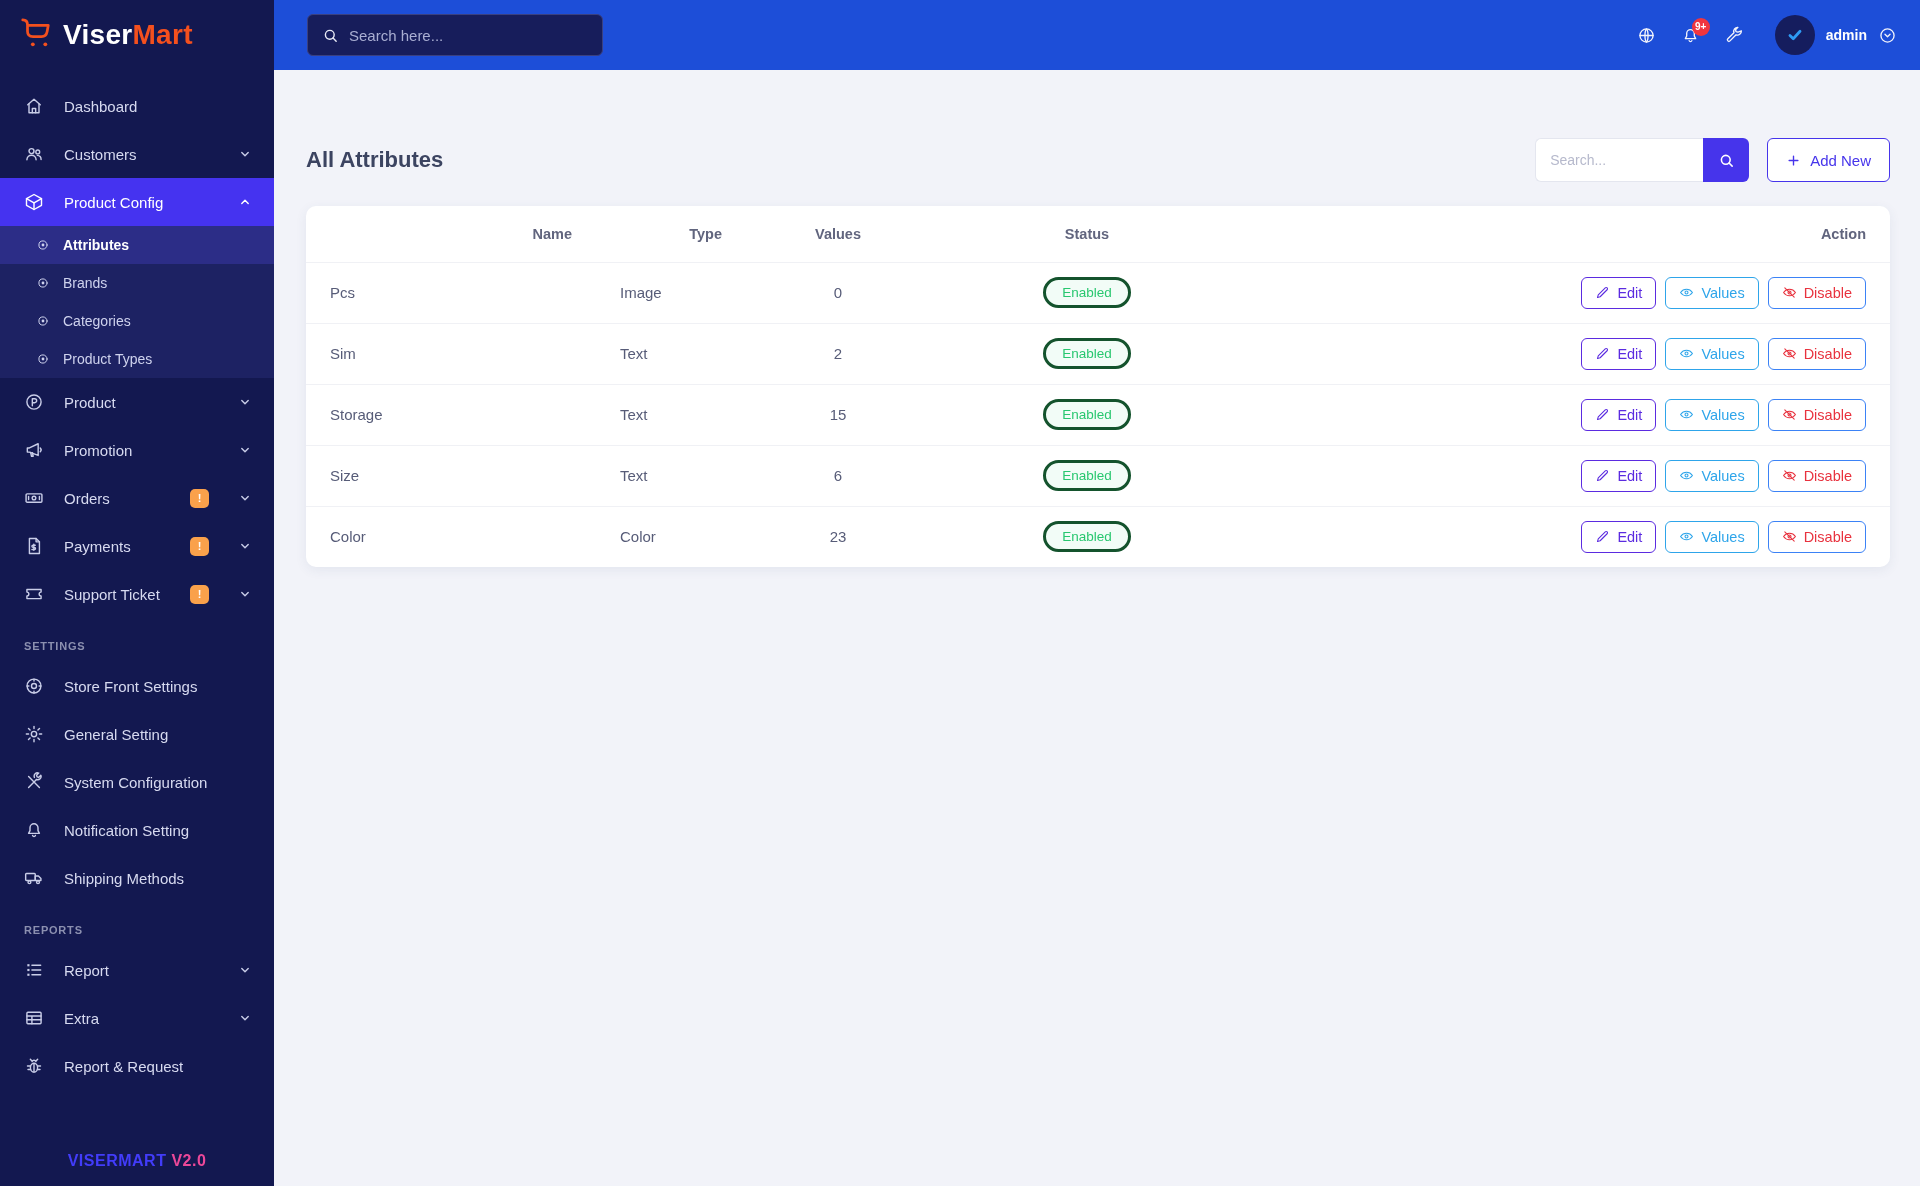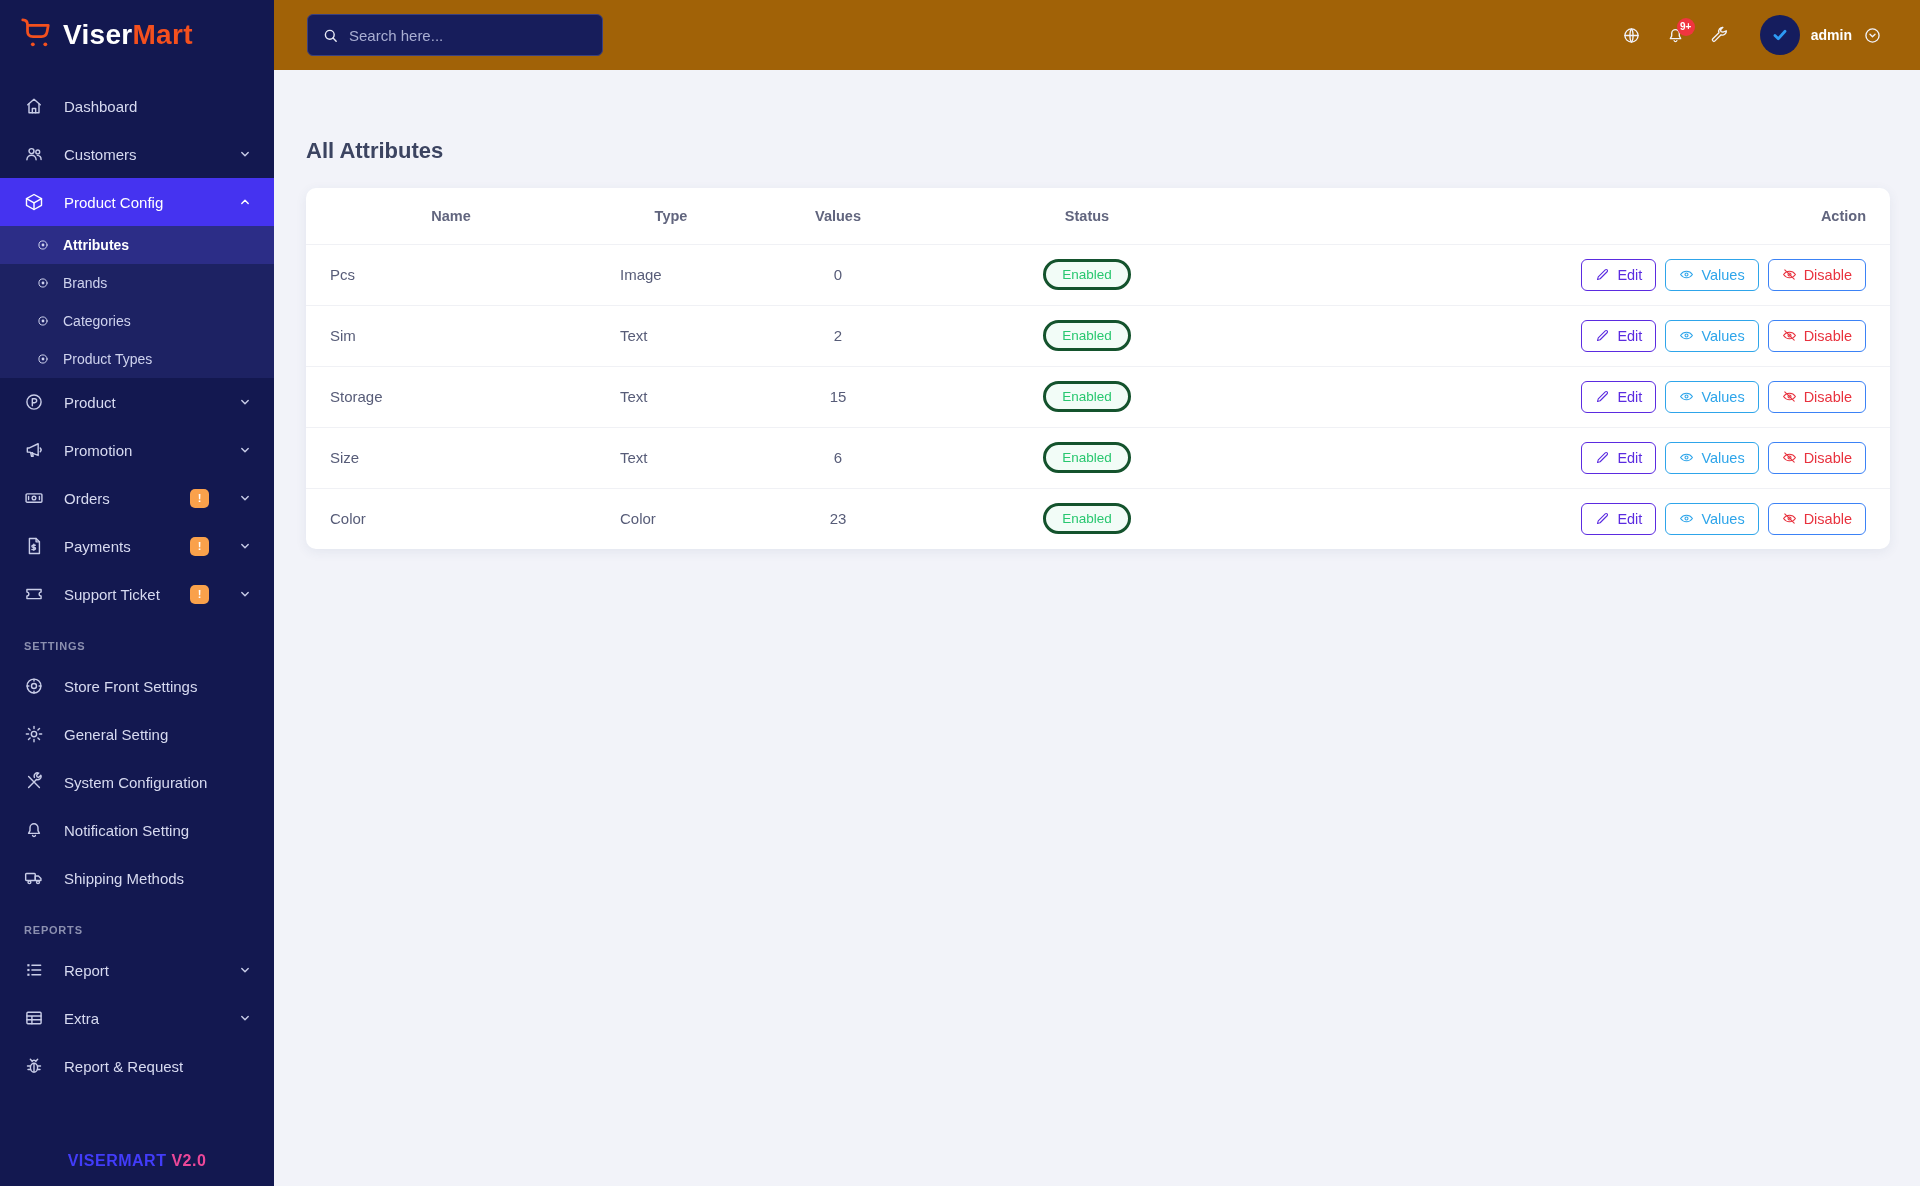--- a/index.html
+++ b/index.html
@@ -54,22 +54,22 @@
   .version {
     position:absolute; bottom:8px; left:0; right:0; text-align:center;
     font-size:16px; font-weight:bold; letter-spacing:.5px; padding:8px 0;
   }
   .version .vname { color:#423cfa; }
   .version .vnum  { color:#ec4899; }
 
   
   .main-col { flex:1; display:flex; flex-direction:column; min-width:0; }
   .topbar {
-    height:70px; background:#a16207; display:flex; align-items:center;
-    justify-content:space-between; padding:0 38px 0 33px; flex-shrink:0;
+    height:70px; background:#1d4ed8; display:flex; align-items:center;
+    justify-content:space-between; padding:0 23px 0 33px; flex-shrink:0;
   }
   .h-search {
     width:296px; height:42px; background:#171d5b; border:1px solid #3a4080;
     border-radius:6px; display:flex; align-items:center; padding:0 14px; gap:10px;
   }
   .h-search .mag { width:17px; height:17px; color:#e8eaf6; display:flex; }
   .h-search input {
     background:transparent; border:none; outline:none; width:100%;
     font-size:15px; color:#cfd3ee; font-family:"Liberation Sans", sans-serif;
   }
@@ -114,21 +114,21 @@
   }
   .btn-add svg { width:15px; height:15px; }
 
   .card {
     background:#fff; border-radius:10px; box-shadow:0 3px 12px rgba(56,71,109,.08);
     overflow:hidden;
   }
   table { width:100%; border-collapse:collapse; }
   thead th {
     height:56px; font-size:14.5px; font-weight:bold; color:#61657e;
-    text-align:center; padding:0 24px; white-space:nowrap;
+    text-align:right; padding:0 24px; white-space:nowrap;
   }
   th.c, td.c { text-align:center; }
   th.r, td.r { text-align:right; }
   tbody td {
     height:61px; font-size:15px; color:#575c78; padding:0 24px;
     border-top:1px solid #f0f1f5; white-space:nowrap;
   }
   .pill {
     display:inline-block; padding:5px 16px; border:3px solid #14532d; color:#28c76f;
     background:rgba(40,199,111,.06); border-radius:999px; font-size:13.5px;
@@ -467,20 +467,37 @@
                 <path d="M8.8 10.5l3.2 3.2 3.2-3.2"></path>
               </svg>
             </span>
         </div>
       </div>
     </header>
 
     <main class="content">
       <div class="page-head">
         <h1 class="page-title">All Attributes</h1>
+        <div class="head-right">
+          <div class="c-search">
+            <input type="text" placeholder="Search..." style="">
+            <button>
+                <svg viewBox="0 0 24 24" style="stroke-width:2.2">
+                  <circle cx="11" cy="11" r="6.2"></circle>
+                  <path d="M15.6 15.6L20 20"></path>
+                </svg>
+              </button>
+          </div>
+          <button class="btn-add">
+            <svg viewBox="0 0 24 24" style="stroke-width:2.2">
+                <path d="M12 5v14M5 12h14"></path>
+              </svg>
+            <span>Add New</span>
+          </button>
+        </div>
       </div>
 
       <div class="card">
         <table>
           <colgroup>
               <col style="width:290px">
               <col style="width:150px">
               <col style="width:184px">
               <col style="width:314px">
               <col>

